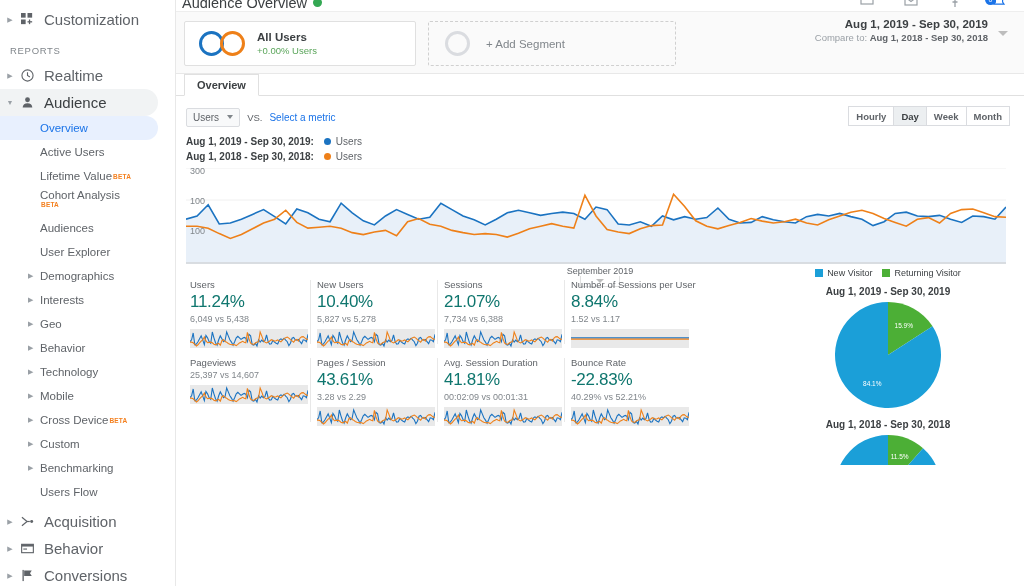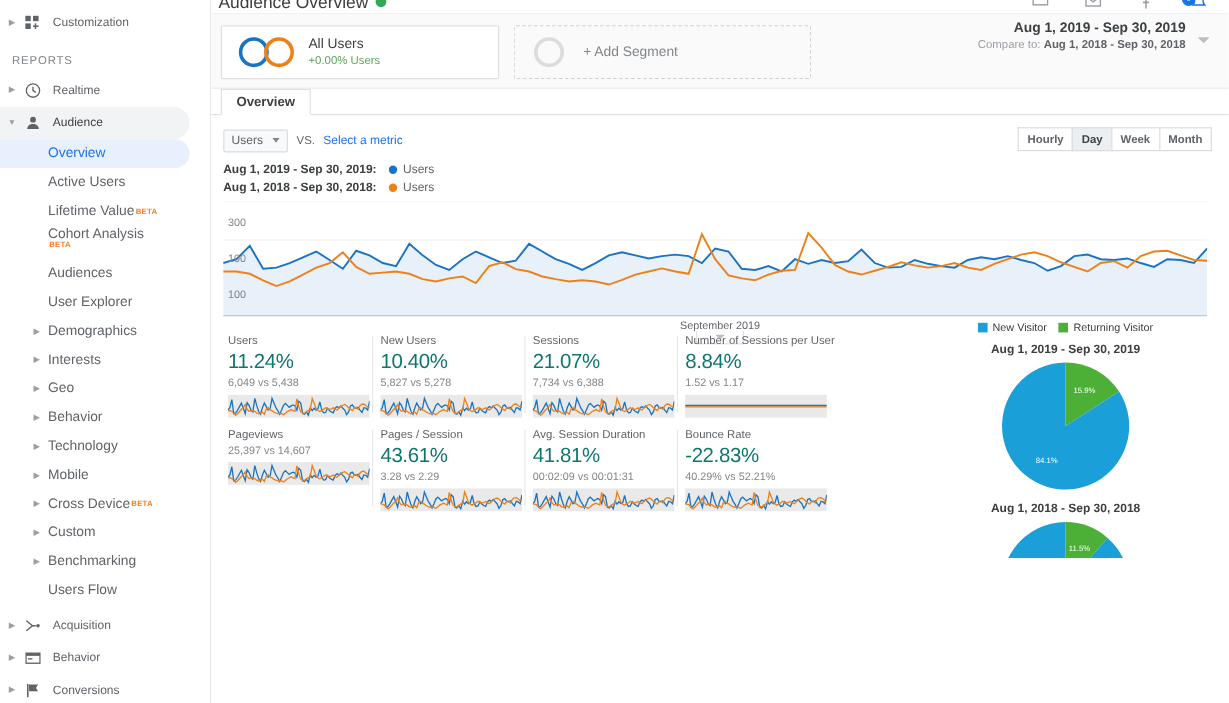--- a/index.html
+++ b/index.html
@@ -22,21 +22,21 @@
     position: relative; white-space: nowrap;
   }
   .nav-row .arr {
     width: 12px; font-size: 7px; color: #9aa0a6; text-align: center;
     flex: 0 0 12px; line-height: 26px;
   }
   .nav-row .ic {
     width: 22px; flex: 0 0 22px; display: flex;
     align-items: center; justify-content: center; color: #5f6368;
   }
-  .nav-row .lbl { margin-left: 6px; font-size: 10px; }
+  .nav-row .lbl { margin-left: 6px; font-size: 15px; }
   .nav-row.top-level { height: 27px; }
   .section-hdr {
     font-size: 9.5px; letter-spacing: .7px; color: #80868b;
     padding: 12px 0 6px 10px; font-weight: 400;
   }
   .nav-row.active-parent {
     background: #f1f3f4; border-radius: 0 14px 14px 0;
     width: 158px; color: #3c4043;
   }
   .subitem {
@@ -95,21 +95,21 @@
     border-radius: 2px; display: flex; align-items: center; padding-left: 14px;
     cursor: pointer;
   }
   .seg-rings { position: relative; width: 54px; height: 26px; flex: 0 0 54px; }
   .ring {
     position: absolute; width: 25px; height: 25px; border-radius: 50%;
     border: 3.5px solid #1b73c1; top: 0;
   }
   .ring.r2 { left: 21px; border-color: #ee8019; }
   .seg-txt { margin-left: 4px; }
-  .seg-name { font-size: 11.5px; color: #3c4043; font-weight: 400; line-height: 14px; }
+  .seg-name { font-size: 11.5px; color: #3c4043; font-weight: 700; line-height: 14px; }
   .seg-sub { font-size: 9.5px; color: #5aa55a; line-height: 13px; }
   .addseg {
     width: 248px; height: 45px; border: 1px dashed #d0d0d0; border-radius: 2px;
     margin-left: 12px; display: flex; align-items: center; padding-left: 16px;
     cursor: pointer; background: #fafafa;
   }
   .addseg .circ {
     width: 25px; height: 25px; border-radius: 50%;
     border: 3px solid #dadce0; flex: 0 0 25px;
   }
@@ -167,21 +167,21 @@
 
   
   .chartlegend { padding: 2px 12px 2px 10px; }
   .lgrow { font-size: 10px; color: #3c4043; font-weight: 700; display: flex; align-items: center; height: 15px; }
   .lgrow .dt { width: 7px; height: 7px; border-radius: 50%; margin: 0 5px 0 10px; }
   .lgrow .sname { font-weight: 400; color: #5f6368; font-size: 10px; }
 
   
   .bigchart { position: relative; margin: 2px 14px 0 10px; height: 96px; }
   .ylab {
-    position: absolute; left: 4px; font-size: 9px; color: #80868b; margin-top: 14px;
+    position: absolute; left: 4px; font-size: 9px; color: #80868b;
   }
   .xaxis-cap {
     text-align: center; font-size: 9px; color: #5f6368; margin-top: 2px;
   }
   .collapse-tab {
     width: 40px; height: 11px; border: 1px solid #e0e0e0; border-top: none;
     margin: 0 auto; display: flex; align-items: center; justify-content: center;
     background: #fff; cursor: pointer;
   }
   .collapse-tab .cv {

